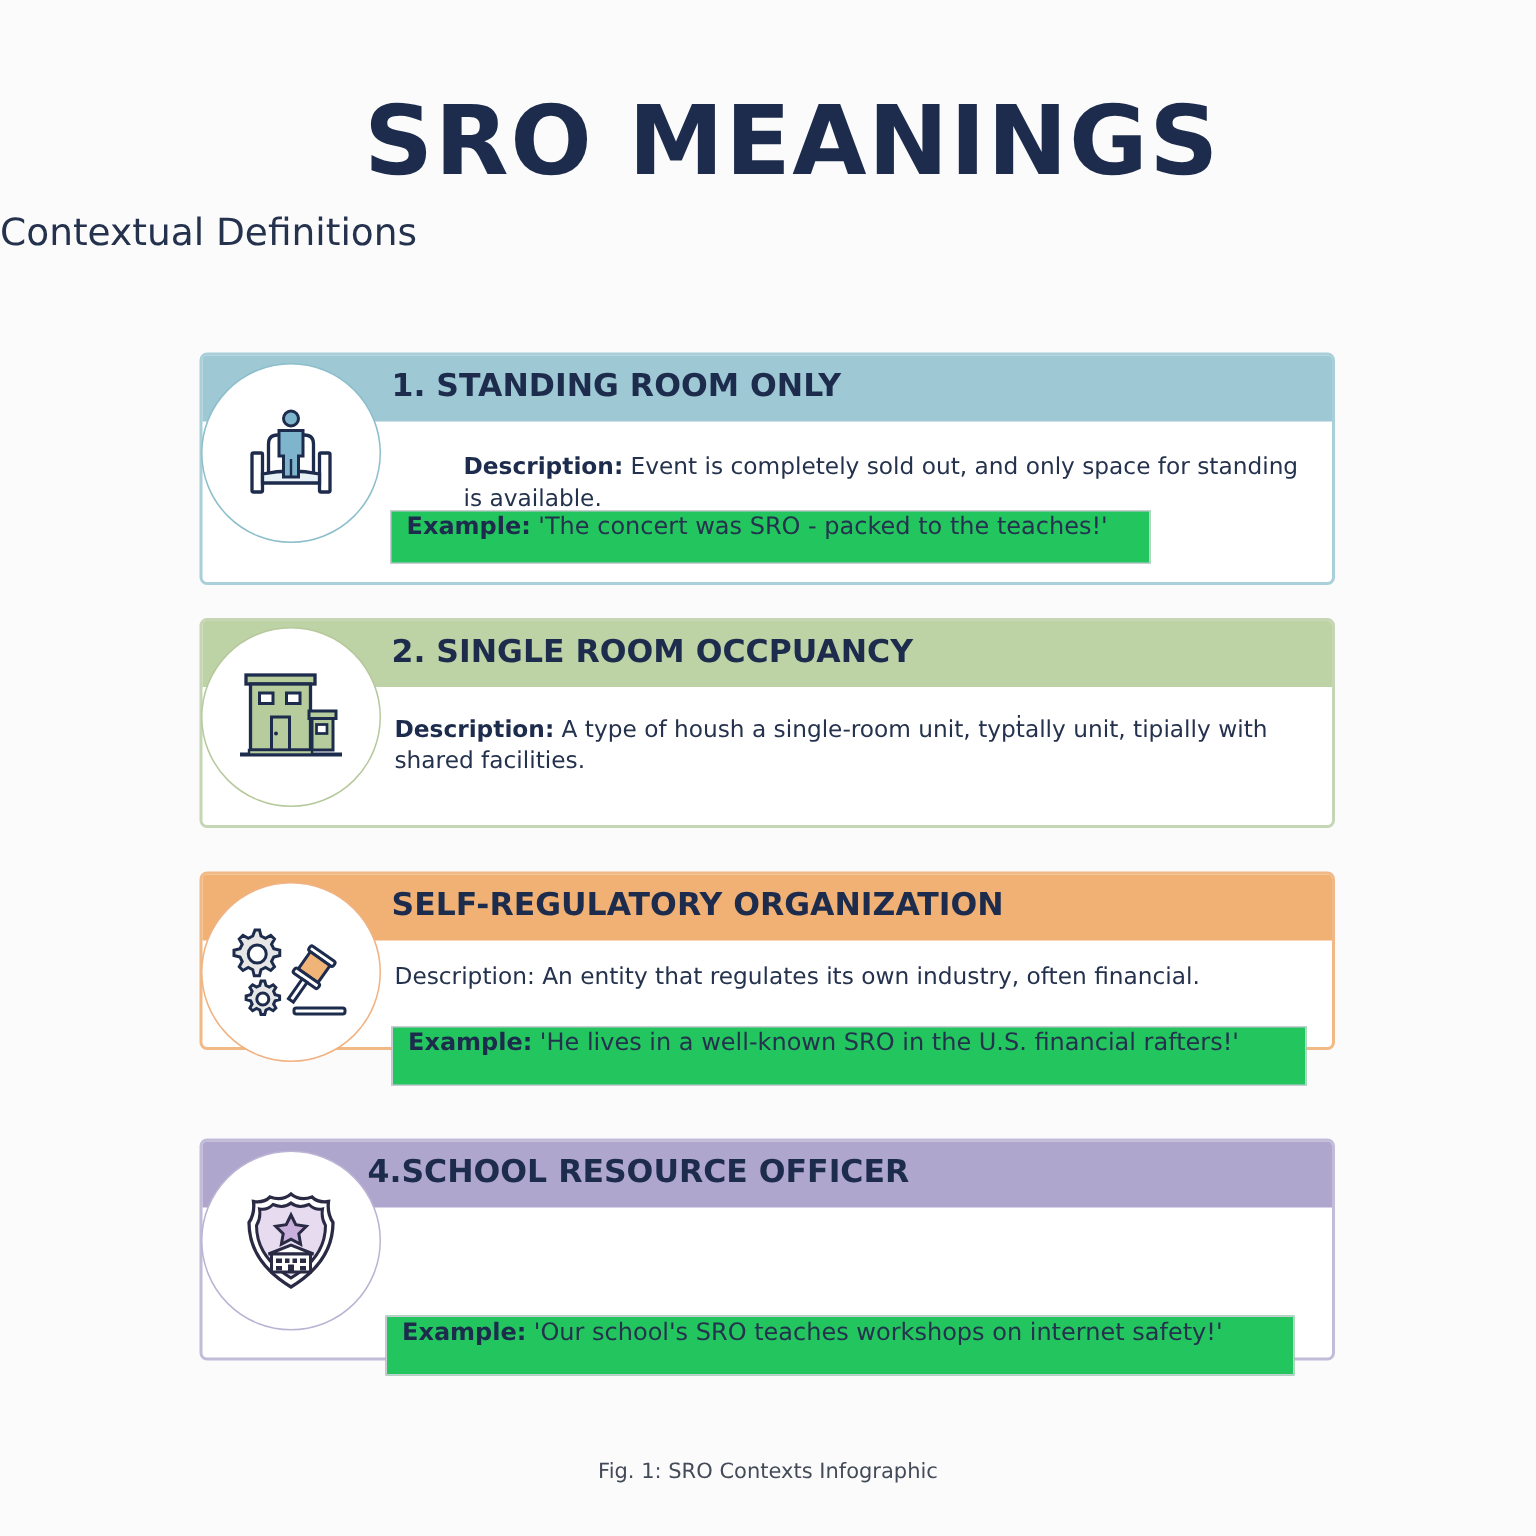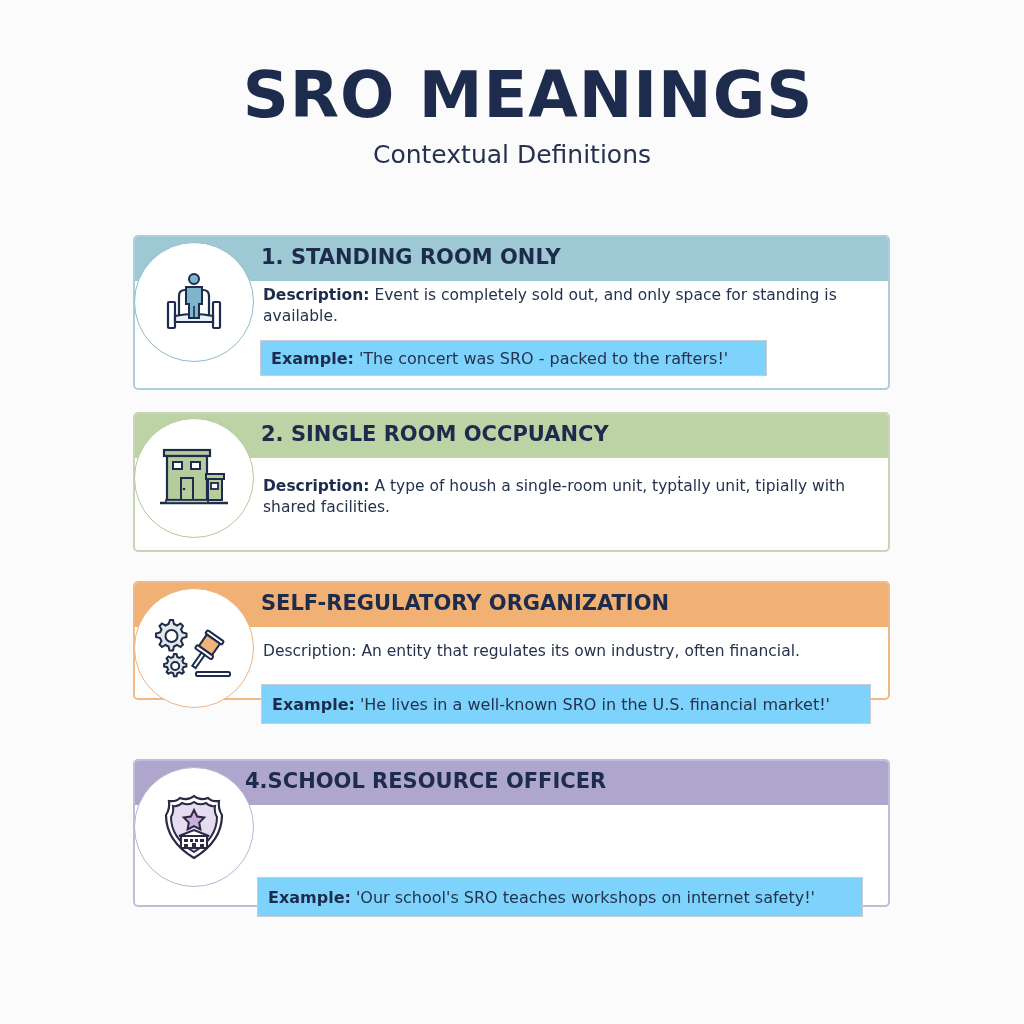--- a/index.html
+++ b/index.html
@@ -11,21 +11,21 @@
   }
   .page { position: relative; width: 1024px; height: 1024px; }
 
   .title {
     position: absolute; left: 16px; top: 58px; width: 1024px;
     text-align: center; font-size: 64px; font-weight: bold;
     letter-spacing: 1px; color: #1d2c4c;
   }
   .subtitle {
     position: absolute; left: 0; top: 140px; width: 1024px;
-    text-align: center; font-size: 25px; color: #25324d;
+    text-align: left; font-size: 25px; color: #25324d;
   }
 
   .card {
     position: absolute; left: 133px; width: 757px;
     background: #ffffff; border: 2px solid; border-radius: 5px;
   }
   .card-header {
     position: absolute; left: 0; top: 0; right: 0; height: 44px;
     border-radius: 3px 3px 0 0;
   }
@@ -37,23 +37,23 @@
     position: absolute; left: 0; top: 0; width: 118px; height: 118px;
     border-radius: 50%; background: #fff; border: 1.5px solid;
     display: flex; align-items: center; justify-content: center;
   }
   .desc {
     position: absolute; left: 128px; right: 16px;
     font-size: 15.5px; line-height: 21px; color: #25324d;
   }
   .desc b { font-weight: bold; color: #1d2c4c; }
   .example {
-    position: absolute; background: #7dd3fc; border: 1.5px solid #c9ccd2;
+    position: absolute; background: #22c55e; border: 1.5px solid #c9ccd2;
     font-size: 16px; color: #25324d; padding: 0 10px; white-space: nowrap;
-    display: flex; align-items: center;
+    display: flex; align-items: flex-start;
   }
   .example b { font-weight: bold; color: #1d2c4c; margin-right: 5px; }
 
   .c1 { top: 235px; height: 155px; border-color: #a9cfd9; }
   .c1 .card-header { background: #9ec8d4; }
   .c1 .icon-circle { left: -1px; top: 5px; width: 120px; height: 120px; border-color: #8dbecb; }
 
   .c2 { top: 412px; height: 140px; border-color: #c6d5b4; }
   .c2 .card-header { background: #bdd2a5; padding-left: 41px; }
   .c2 .icon-circle { left: -1px; top: 4px; width: 120px; height: 120px; border-color: #b6c99c; }
@@ -86,26 +86,26 @@
       <svg width="64" height="64" viewBox="0 0 64 64">
         <rect x="6" y="32" width="7" height="26" rx="1" fill="#fff" stroke="#1d2c4c" stroke-width="2.2"></rect>
         <rect x="51" y="32" width="7" height="26" rx="1" fill="#fff" stroke="#1d2c4c" stroke-width="2.2"></rect>
         <path d="M13 52 H51 V46 Q32 42 13 46 Z" fill="#e8f2f6" stroke="#1d2c4c" stroke-width="2.2"></path>
         <path d="M17 46 V26 Q17 20 23 20 H41 Q47 20 47 26 V46" fill="none" stroke="#1d2c4c" stroke-width="2.2"></path>
         <circle cx="32" cy="9" r="5" fill="#7fb5cc" stroke="#1d2c4c" stroke-width="2"></circle>
         <path d="M24 17 H40 V34 H37 V48 H27 V34 H24 Z" fill="#7fb5cc" stroke="#1d2c4c" stroke-width="2"></path>
         <line x1="32" y1="36" x2="32" y2="48" stroke="#1d2c4c" stroke-width="1.6"></line>
       </svg>
     </div>
-    <div class="desc" style="top:48px;">
+    <div class="desc" style="top:64px;margin-left:46px;">
       <b>Description:</b><span> Event is completely sold out, and only space for standing is available.</span>
     </div>
     <div class="example" style="left:125px; top:103px; width:507px; height:36px;">
       <b>Example:</b>
-        <span>'The concert was SRO - packed to the rafters!'</span>
+        <span>'The concert was SRO - packed to the teaches!'</span>
     </div>
   </div>
 
   <div class="card c2">
     <div class="card-header">
       <div class="card-title">2. SINGLE ROOM OCCPUANCY</div>
     </div>
     <div class="icon-circle">
       <svg width="72" height="64" viewBox="0 0 72 64">
         <rect x="6" y="4" width="46" height="6" fill="#b7cc9c" stroke="#1d2c4c" stroke-width="2.2"></rect>
@@ -147,21 +147,21 @@
           <rect x="56" y="40" width="4" height="16" fill="#fff" stroke="#1d2c4c" stroke-width="2"></rect>
         </g>
         <rect x="44" y="56" width="34" height="4" rx="1.5" fill="#fff" stroke="#1d2c4c" stroke-width="2"></rect>
       </svg>
     </div>
     <div class="desc" style="top:58px;">
       <b></b><span>Description: An entity that regulates its own industry, often financial.</span>
     </div>
     <div class="example" style="left:126px; top:101px; width:610px; height:40px;">
       <b>Example:</b>
-        <span>'He lives in a well-known SRO in the U.S. financial market!'</span>
+        <span>'He lives in a well-known SRO in the U.S. financial rafters!'</span>
     </div>
   </div>
 
   <div class="card c4">
     <div class="card-header">
       <div class="card-title" style="left:110px;">4.SCHOOL RESOURCE OFFICER</div>
     </div>
     <div class="icon-circle">
       <svg width="64" height="68" viewBox="0 0 64 68">
         <path d="M32 3 Q38 8 46 5 Q50 9 57 8 Q56 16 60 22 Q60 48 32 65 Q4 48 4 22 Q8 16 7 8 Q14 9 18 5 Q26 8 32 3 Z" fill="#fff" stroke="#2a2a45" stroke-width="2.2"></path>
@@ -177,13 +177,14 @@
         <rect x="30" y="50" width="4" height="5" fill="#2a2a45"></rect>
         <rect x="38" y="51" width="4" height="3" fill="#2a2a45"></rect>
       </svg>
     </div>
     <div class="example" style="left:122px; top:116px; width:606px; height:40px;">
       <b>Example:</b>
         <span>'Our school's SRO teaches workshops on internet safety!'</span>
     </div>
   </div>
 
+  <div class="caption">Fig. 1: SRO Contexts Infographic</div>
 </div>
 
 </body></html>

